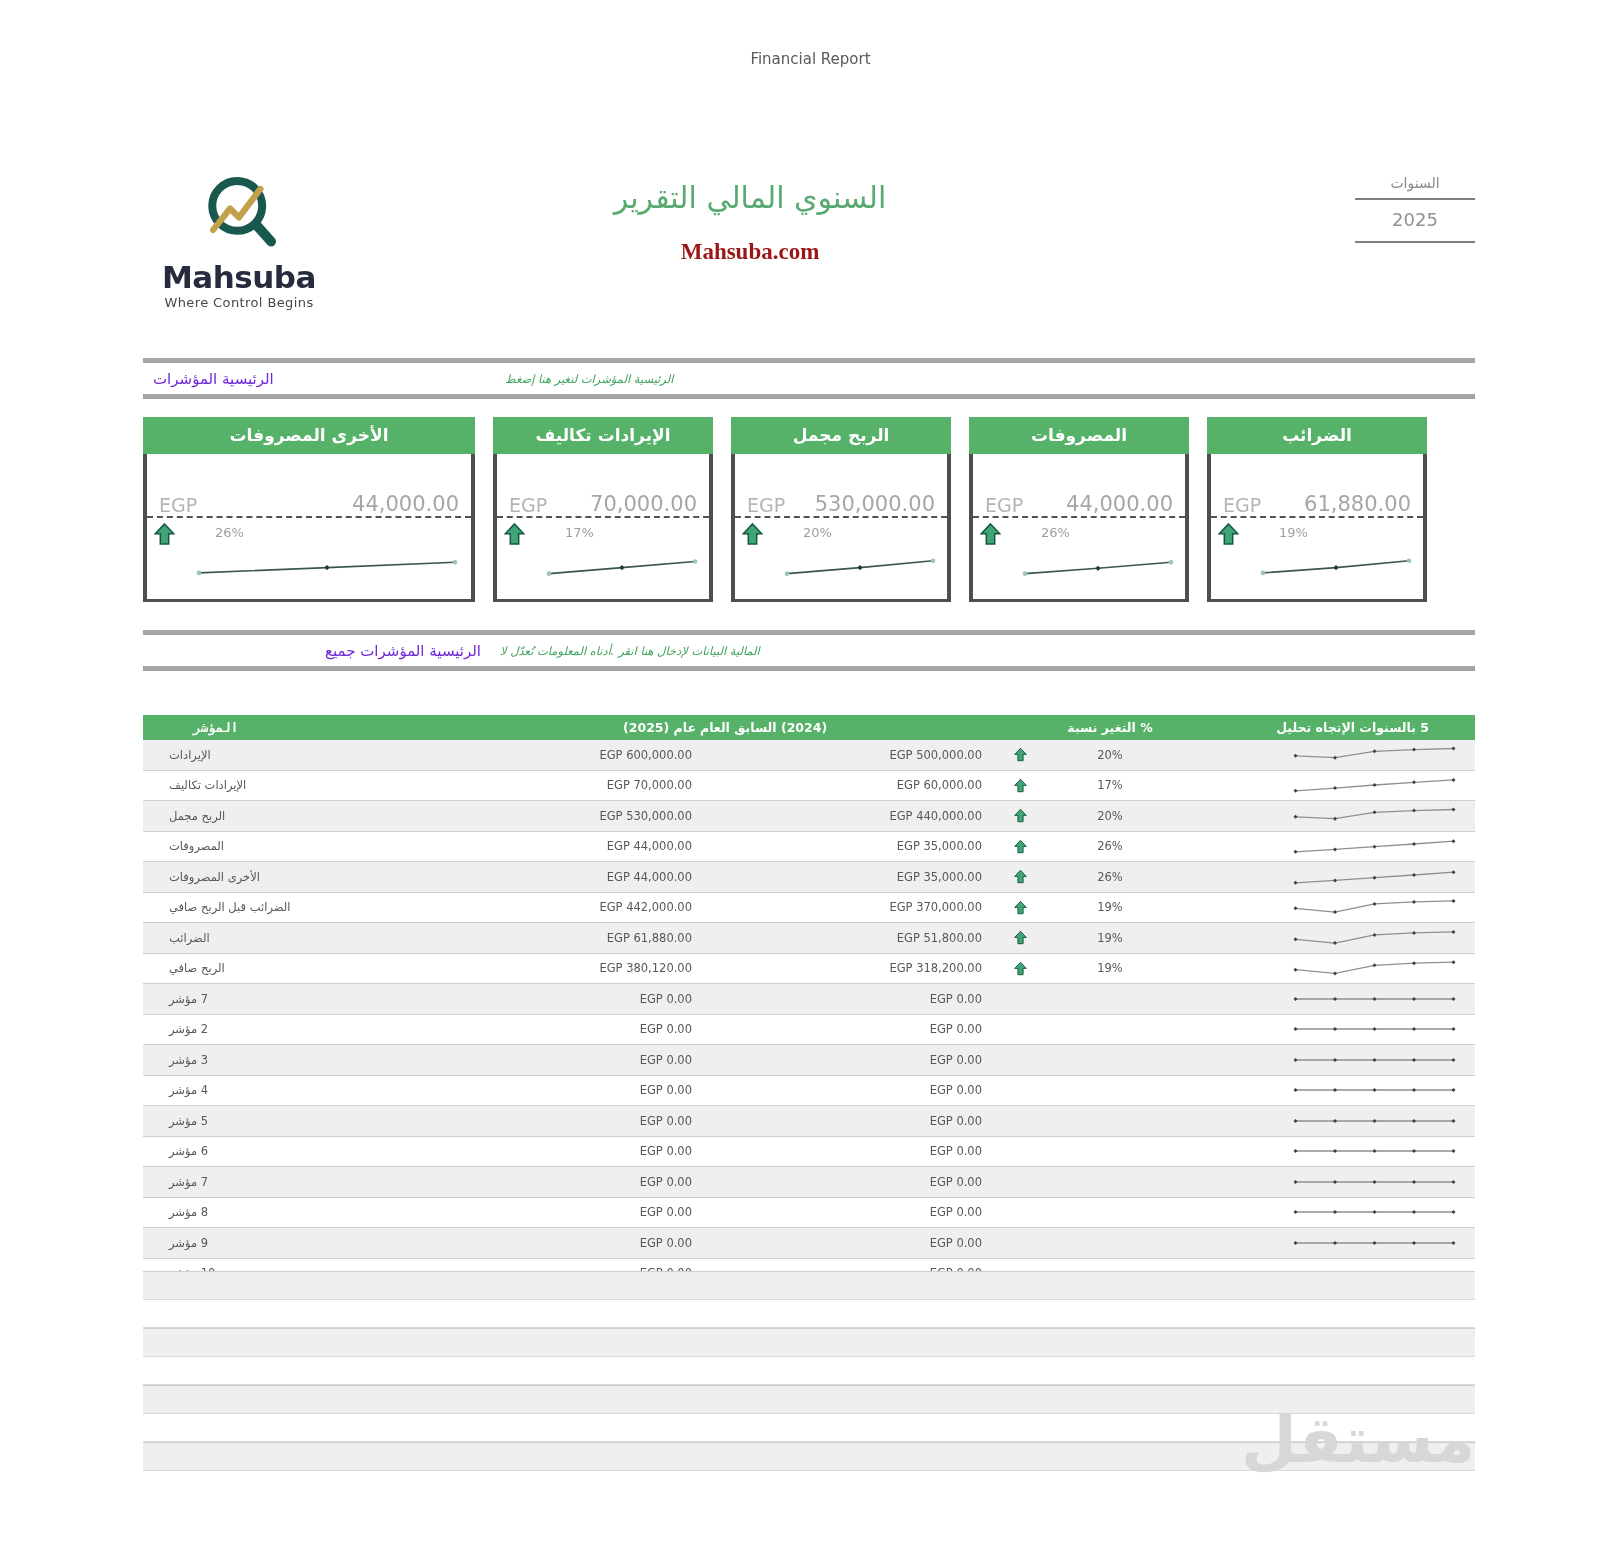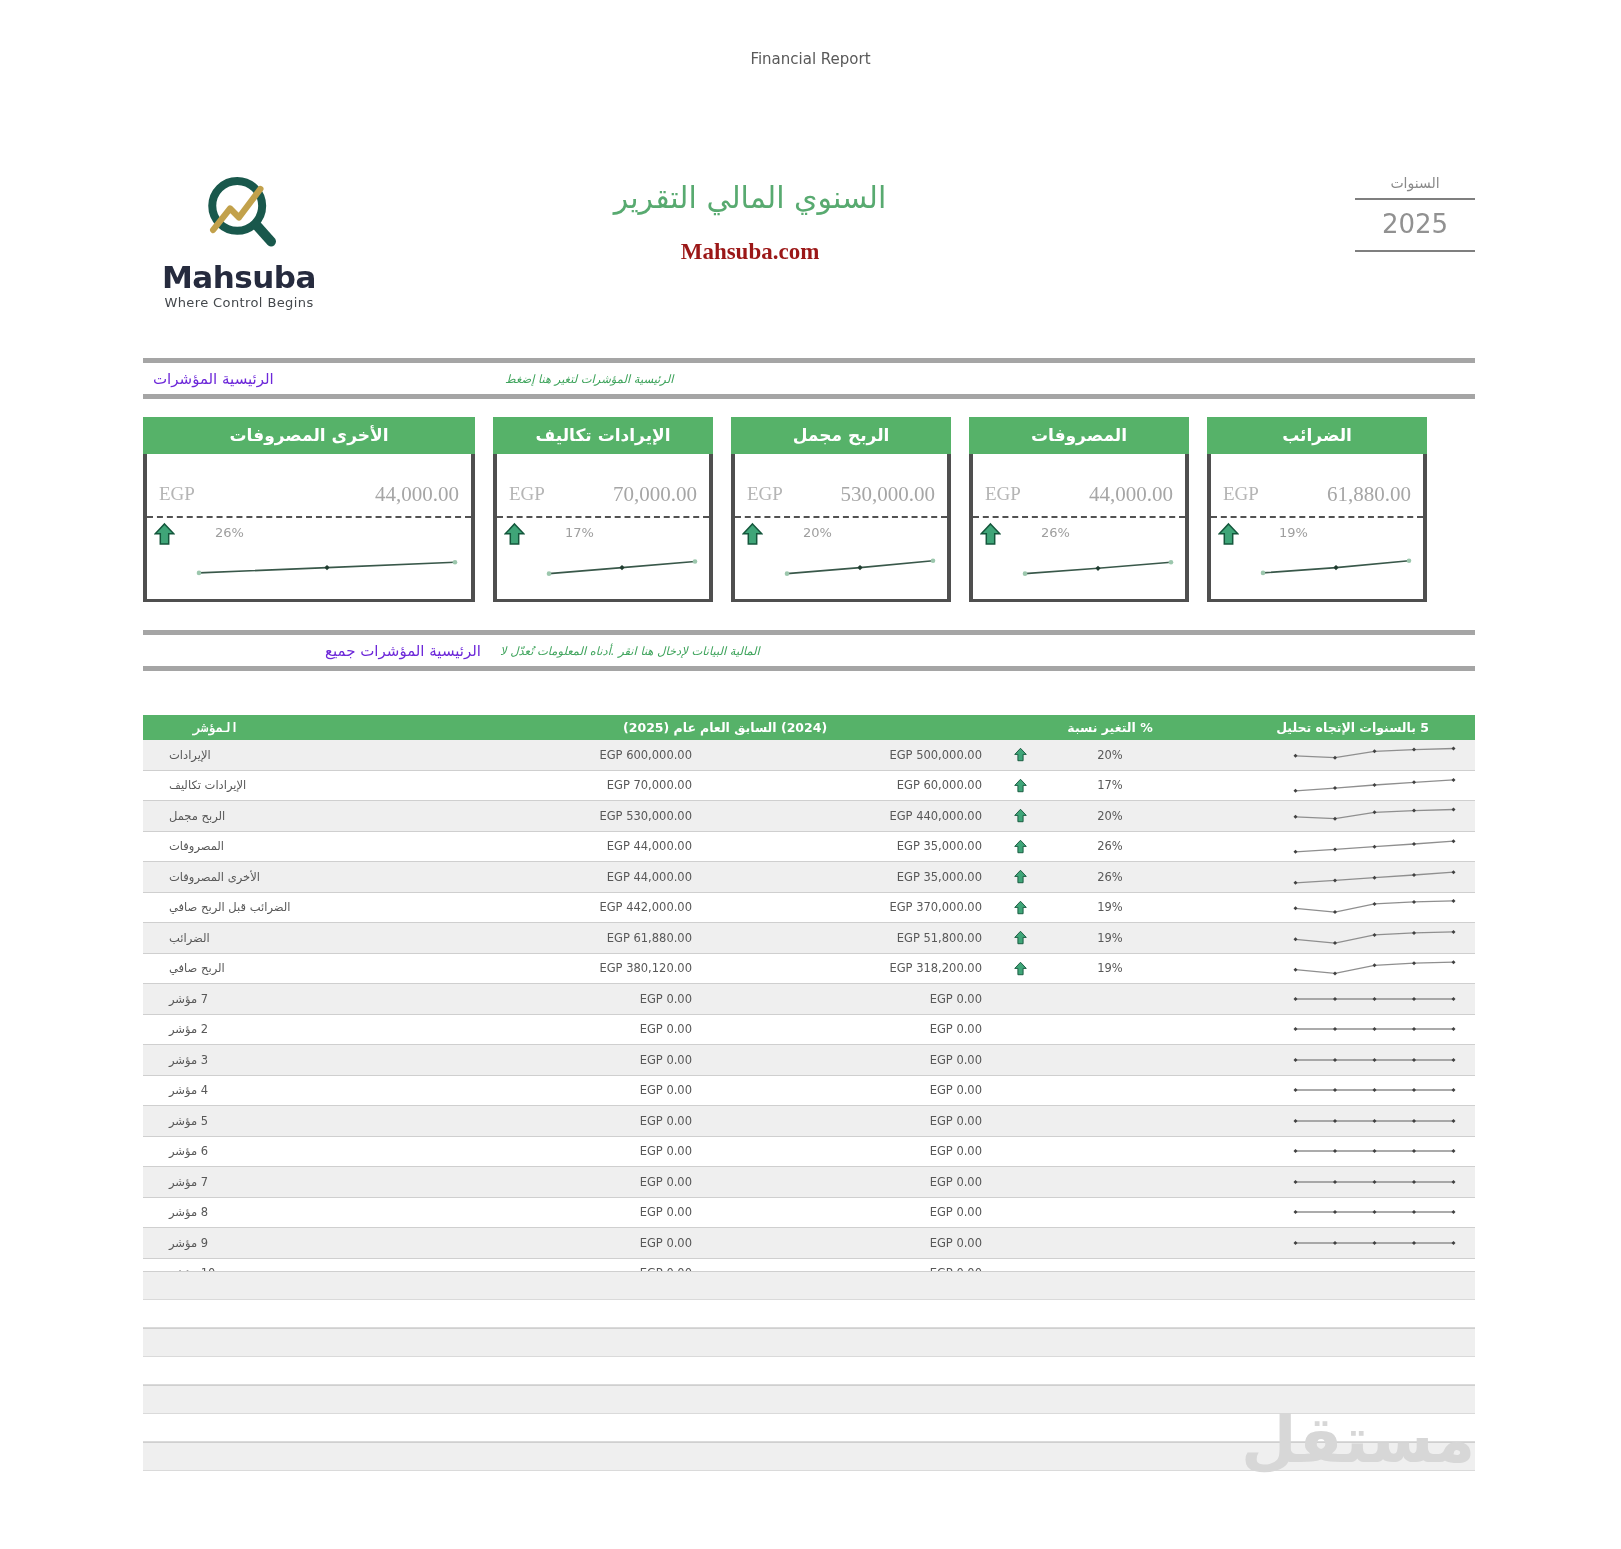--- a/index.html
+++ b/index.html
@@ -4,21 +4,21 @@
 <style>
   html,body{margin:0;padding:0;background:#fff;}
   body{font-family:"DejaVu Sans","Liberation Sans",sans-serif;}
   .page{position:relative;width:1621px;height:1549px;background:#fff;overflow:hidden;}
 
   .doc-title{position:absolute;top:50px;left:0;right:0;text-align:center;font-size:15px;color:#595959;}
 
   .years-box{position:absolute;left:1355px;top:132px;width:120px;text-align:center;margin-top:43px;}
   .years-label{font-size:14px;color:#8a8a8a;padding-bottom:7px;}
   .years-line{height:2px;background:#7f7f7f;}
-  .years-value{font-size:26px;color:#919191;padding:9px 0 11px;}
+  .years-value{font-size:18px;color:#919191;padding:9px 0 11px;}
 
   .logo{position:absolute;left:146px;top:172px;width:186px;text-align:center;}
   .logo-name{font-size:31px;font-weight:800;color:#262b3e;letter-spacing:-0.5px;margin-top:1px;}
   .logo-tagline{font-size:13px;color:#44484c;letter-spacing:.4px;}
 
   .title-block{position:absolute;left:560px;top:180px;width:380px;text-align:center;}
   .report-title{font-size:30px;color:#58aa70;}
   .site-link{display:inline-block;margin-top:24px;font-family:"Liberation Serif",serif;font-size:23px;font-weight:bold;color:#9b1717;text-decoration:none;cursor:pointer;}
 
   .section{position:absolute;left:143px;width:1332px;}
@@ -31,21 +31,21 @@
   #section2 .sec-label{left:182px;}
   .sec-hint{position:absolute;top:9px;font-size:11.5px;font-style:italic;color:#3fa45c;cursor:pointer;}
   #section1 .sec-hint{left:362px;}
   #section2 .sec-hint{left:357px;}
 
   .cards{position:absolute;left:143px;top:417px;width:1284px;display:flex;gap:18px;}
   .card{width:220px;flex:0 0 auto;}
   .card.wide{width:332px;}
   .card-h{height:37px;line-height:37px;text-align:center;background:#56b269;color:#fff;font-size:17px;font-weight:bold;}
   .card-b{height:148px;background:#fff;border-left:4px solid #4f4f4f;border-right:4px solid #4f4f4f;border-bottom:3px solid #4f4f4f;position:relative;box-sizing:border-box;}
-  .kpi-top{display:flex;justify-content:space-between;align-items:center;padding:18px 12px 0 12px;height:62px;box-sizing:border-box;font-family:Liberation Serif, serif;}
+  .kpi-top{display:flex;justify-content:space-between;align-items:flex-end;padding:18px 12px 0 12px;height:62px;box-sizing:border-box;}
   .kpi-cur{font-size:19px;color:#b5b5b5;}
   .kpi-val{font-size:21px;color:#a6a6a6;}
   .kpi-div{border-top:2px dashed #525252;}
   .kpi-bottom{position:relative;height:80px;}
   .kpi-arrow{position:absolute;left:7px;top:4px;}
   .kpi-pct{position:absolute;left:68px;top:7px;font-size:13px;color:#9e9e9e;}
   .kpi-spark{position:absolute;left:46px;top:20px;}
 
   .ftable{position:absolute;left:143px;top:715px;width:1332px;font-size:11.5px;color:#585858;}
   .thead,.trow{display:grid;grid-template-columns:417px 140px 290px 60px 120px 1fr;align-items:center;}

